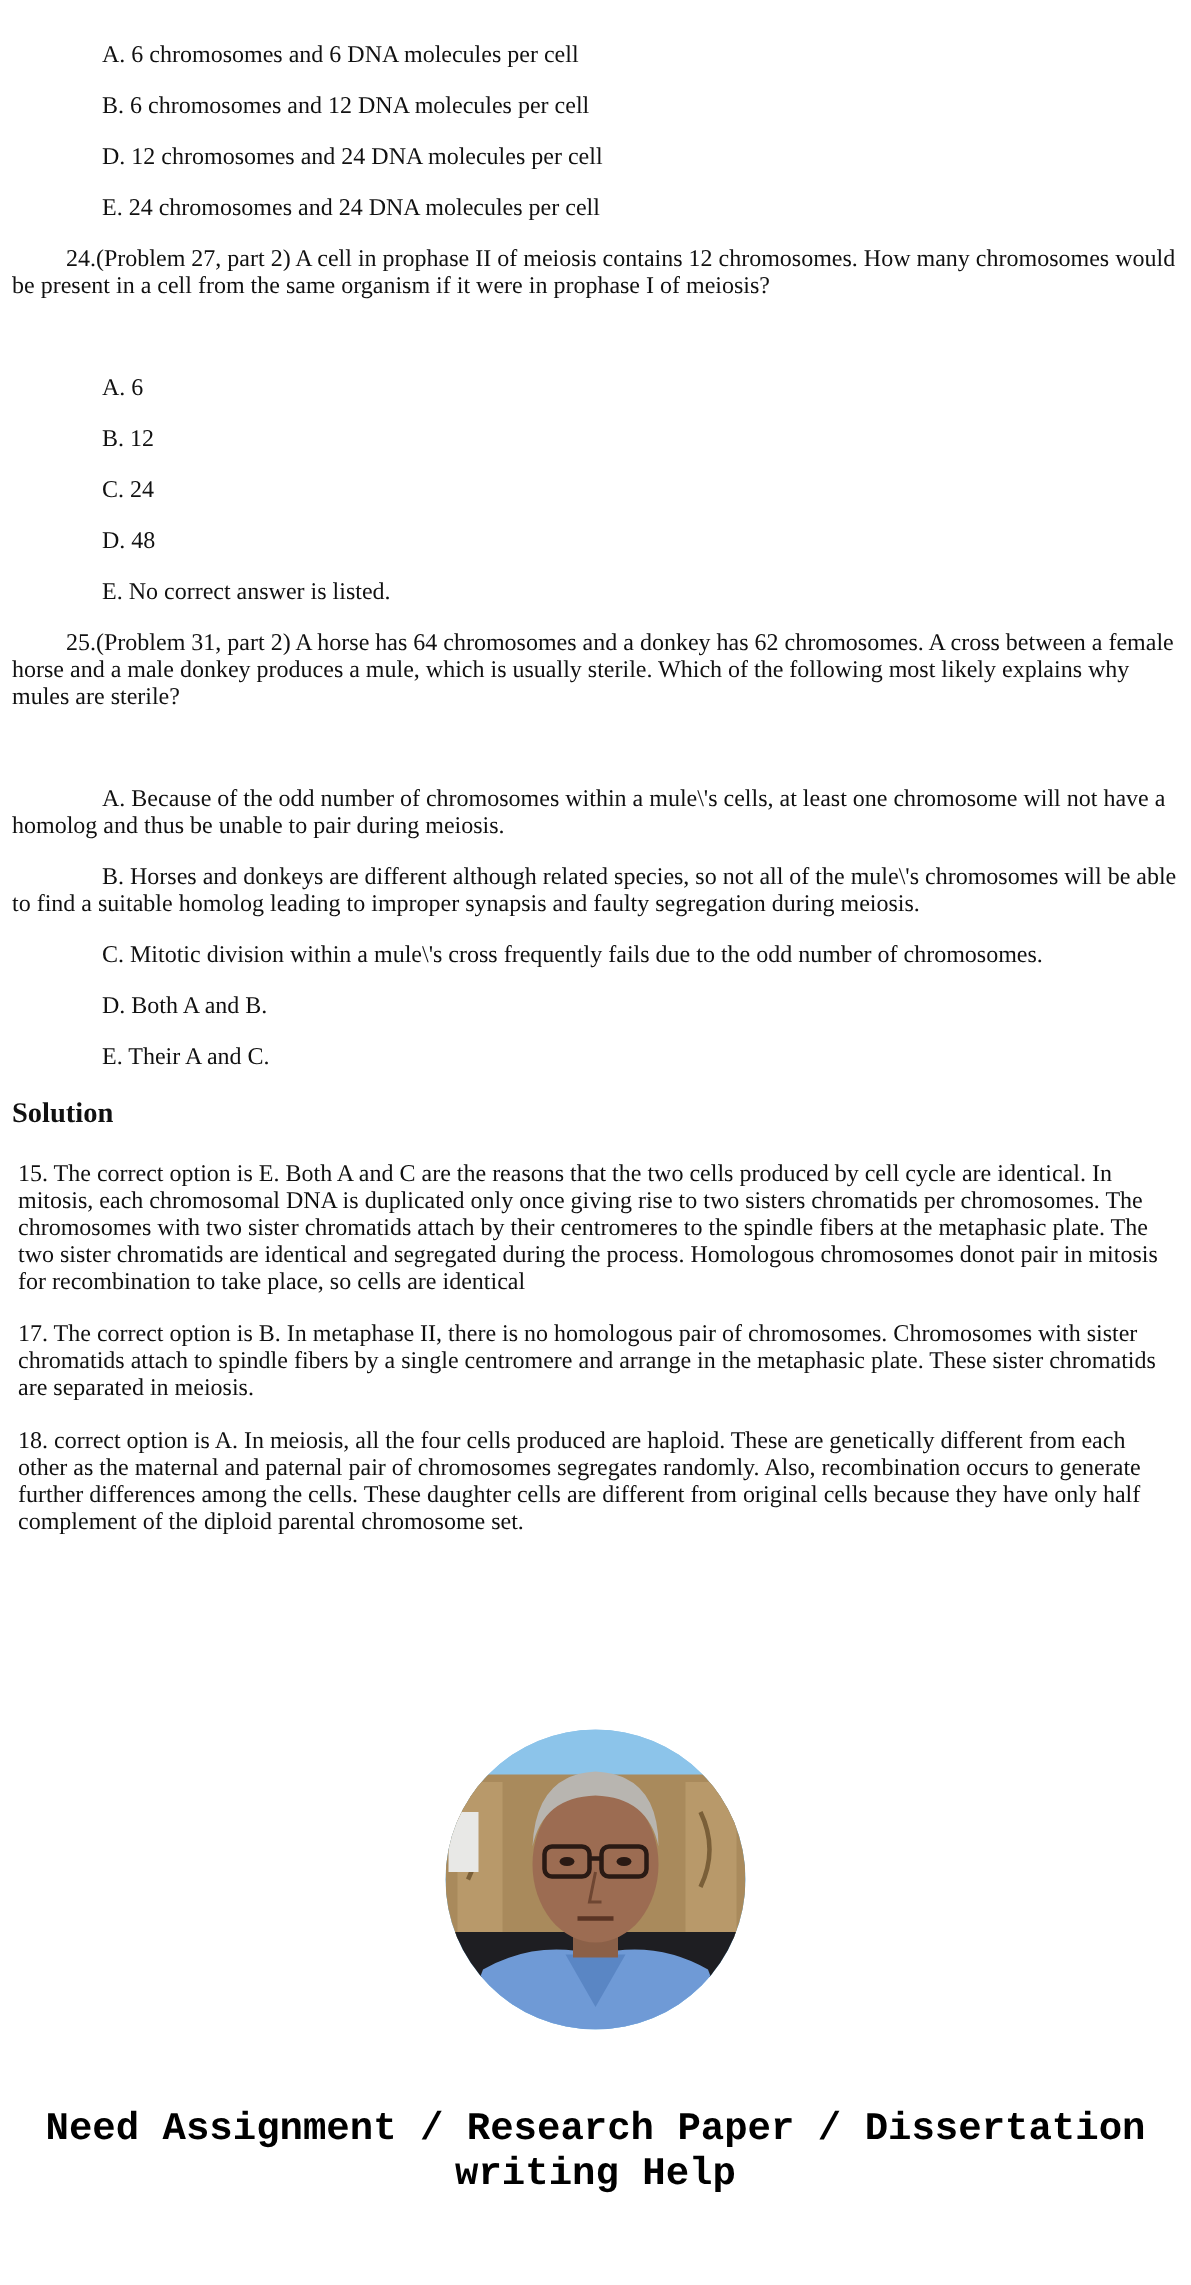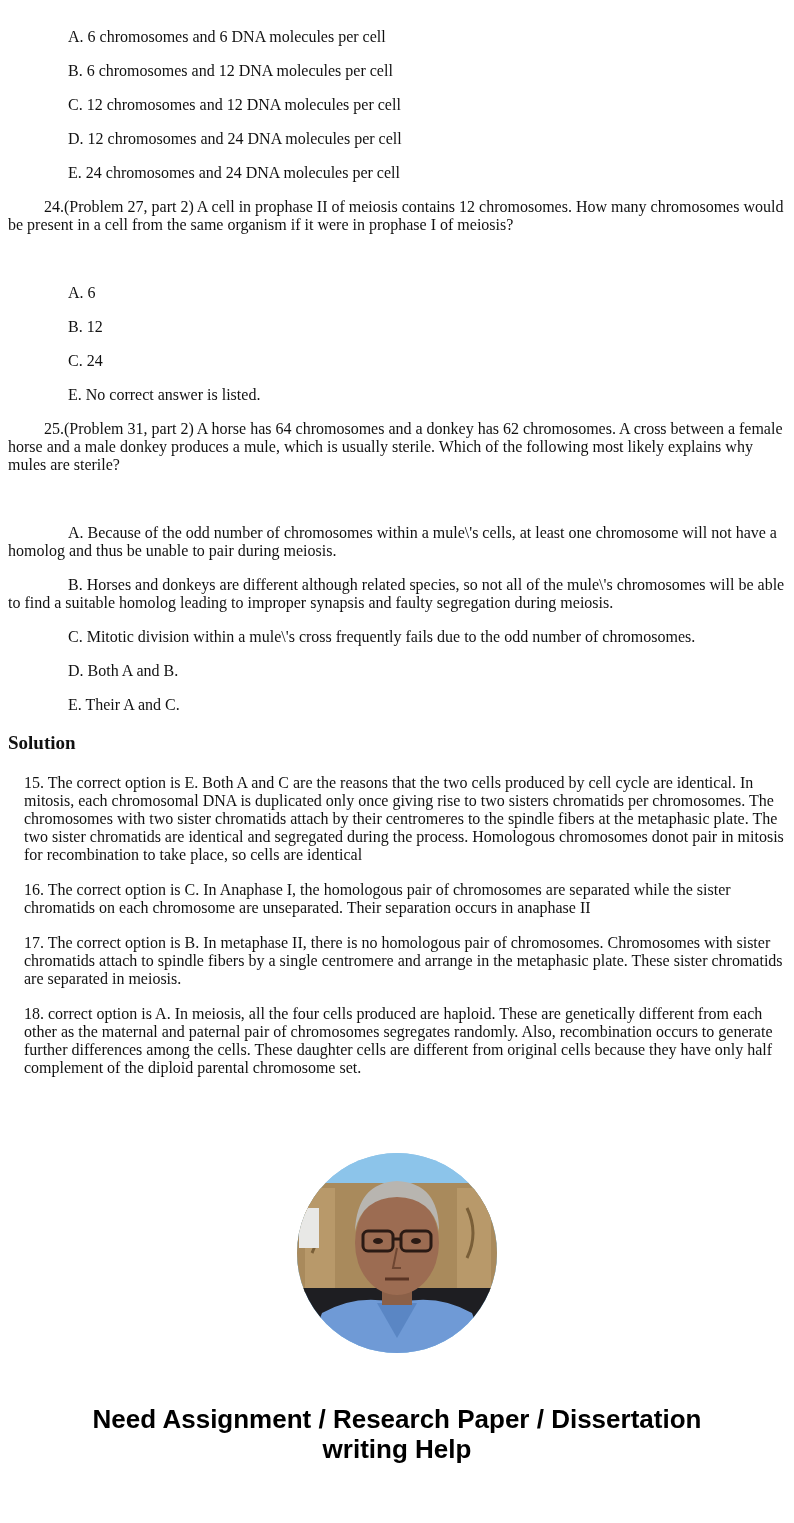--- a/index.html
+++ b/index.html
@@ -38,82 +38,81 @@
       height: 34px;
     }
     h3 {
       font-family: "Liberation Serif", serif;
       font-size: 19px;
       font-weight: bold;
       margin: 18px 0 20px 0;
       line-height: 22px;
     }
     .sol p {
-      margin: 0 0 17px 16px;
+      margin: 0 0 17px 4px;
     }
     .avatar-wrap {
       position: absolute;
       left: 297px;
       top: 1153px;
       width: 200px;
       height: 200px;
       border-radius: 50%;
       overflow: hidden;
       background: #8fc1e8;
     }
     .contact {
       position: absolute;
       left: 0;
       right: 0;
       top: 1404px;
       text-align: center;
-      font-family: Liberation Sans, sans-serif;
+      font-family: Liberation Mono, monospace;
       font-weight: bold;
       font-size: 26px;
       line-height: 30px;
       color: #000000;
     }
     .contact div { margin: 0; }
   </style>
 </head>
 <body>
 
 <div class="content">
 
   <section>
     <p class="opt">A. 6 chromosomes and 6 DNA molecules per cell</p>
     <p class="opt">B. 6 chromosomes and 12 DNA molecules per cell</p>
-    <p class="opt">C. 12 chromosomes and 12 DNA molecules per cell</p>
     <p class="opt">D. 12 chromosomes and 24 DNA molecules per cell</p>
     <p class="opt">E. 24 chromosomes and 24 DNA molecules per cell</p>
   </section>
 
   <section>
     <p><span class="q-num">24.</span><span>(Problem 27, part 2) A cell in prophase II of meiosis contains 12 chromosomes. How many chromosomes would be present in a cell from the same organism if it were in prophase I of meiosis?</span></p>
     <div class="spacer"></div>
     <p class="opt">A. 6</p>
     <p class="opt">B. 12</p>
     <p class="opt">C. 24</p>
+    <p class="opt">D. 48</p>
     <p class="opt">E. No correct answer is listed.</p>
   </section>
 
   <section>
     <p><span class="q-num">25.</span><span>(Problem 31, part 2) A horse has 64 chromosomes and a donkey has 62 chromosomes. A cross between a female horse and a male donkey produces a mule, which is usually sterile. Which of the following most likely explains why mules are sterile?</span></p>
     <div class="spacer"></div>
     <p class="opt">A. Because of the odd number of chromosomes within a mule\'s cells, at least one chromosome will not have a homolog and thus be unable to pair during meiosis.</p>
     <p class="opt">B. Horses and donkeys are different although related species, so not all of the mule\'s chromosomes will be able to find a suitable homolog leading to improper synapsis and faulty segregation during meiosis.</p>
     <p class="opt">C. Mitotic division within a mule\'s cross frequently fails due to the odd number of chromosomes.</p>
     <p class="opt">D. Both A and B.</p>
     <p class="opt">E. Their A and C.</p>
   </section>
 
   <section class="sol">
     <h3>Solution</h3>
     <p>15. The correct option is E. Both A and C are the reasons that the two cells produced by cell cycle are identical. In mitosis, each chromosomal DNA is duplicated only once giving rise to two sisters chromatids per chromosomes. The chromosomes with two sister chromatids attach by their centromeres to the spindle fibers at the metaphasic plate. The two sister chromatids are identical and segregated during the process. Homologous chromosomes donot pair in mitosis for recombination to take place, so cells are identical</p>
-    <p>16. The correct option is C. In Anaphase I, the homologous pair of chromosomes are separated while the sister chromatids on each chromosome are unseparated. Their separation occurs in anaphase II</p>
     <p>17. The correct option is B. In metaphase II, there is no homologous pair of chromosomes. Chromosomes with sister chromatids attach to spindle fibers by a single centromere and arrange in the metaphasic plate. These sister chromatids are separated in meiosis.</p>
     <p>18. correct option is A. In meiosis, all the four cells produced are haploid. These are genetically different from each other as the maternal and paternal pair of chromosomes segregates randomly. Also, recombination occurs to generate further differences among the cells. These daughter cells are different from original cells because they have only half complement of the diploid parental chromosome set.</p>
   </section>
 </div>
 
 <div class="avatar-wrap">
   <svg width="200" height="200" viewBox="0 0 200 200">
 
     <rect x="0" y="0" width="200" height="200" fill="#8cc4ea"></rect>
 

